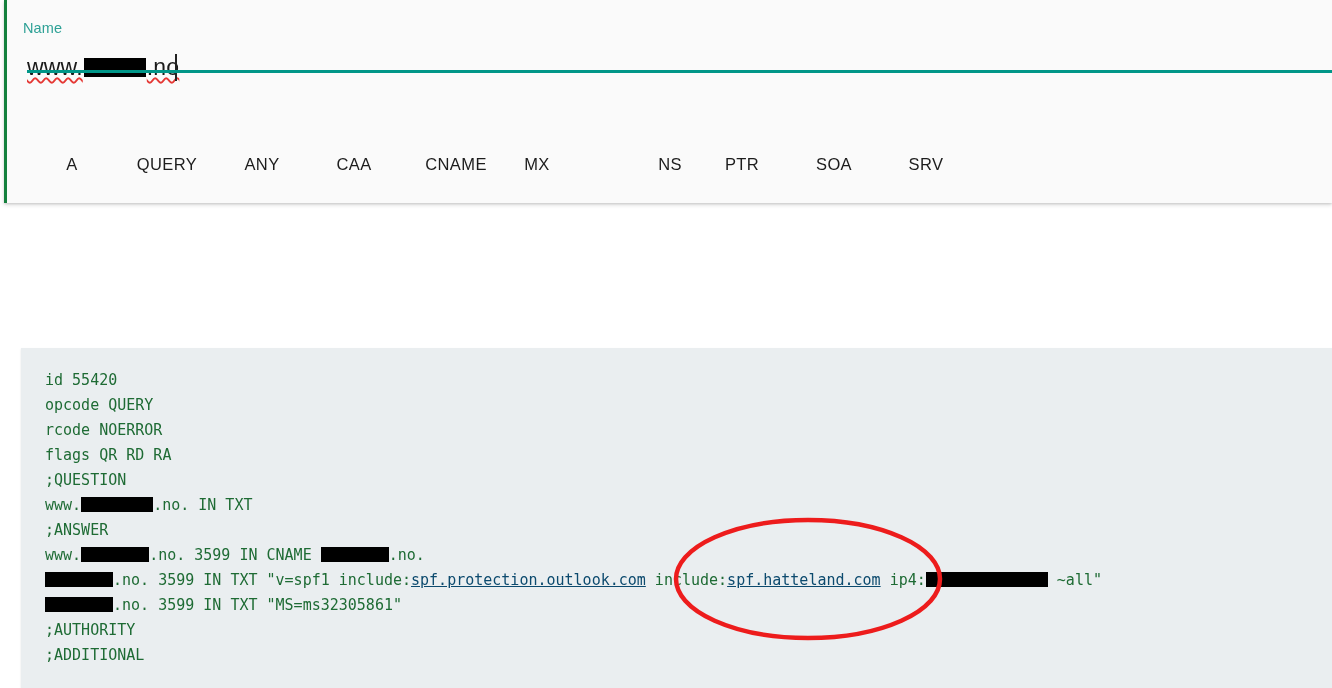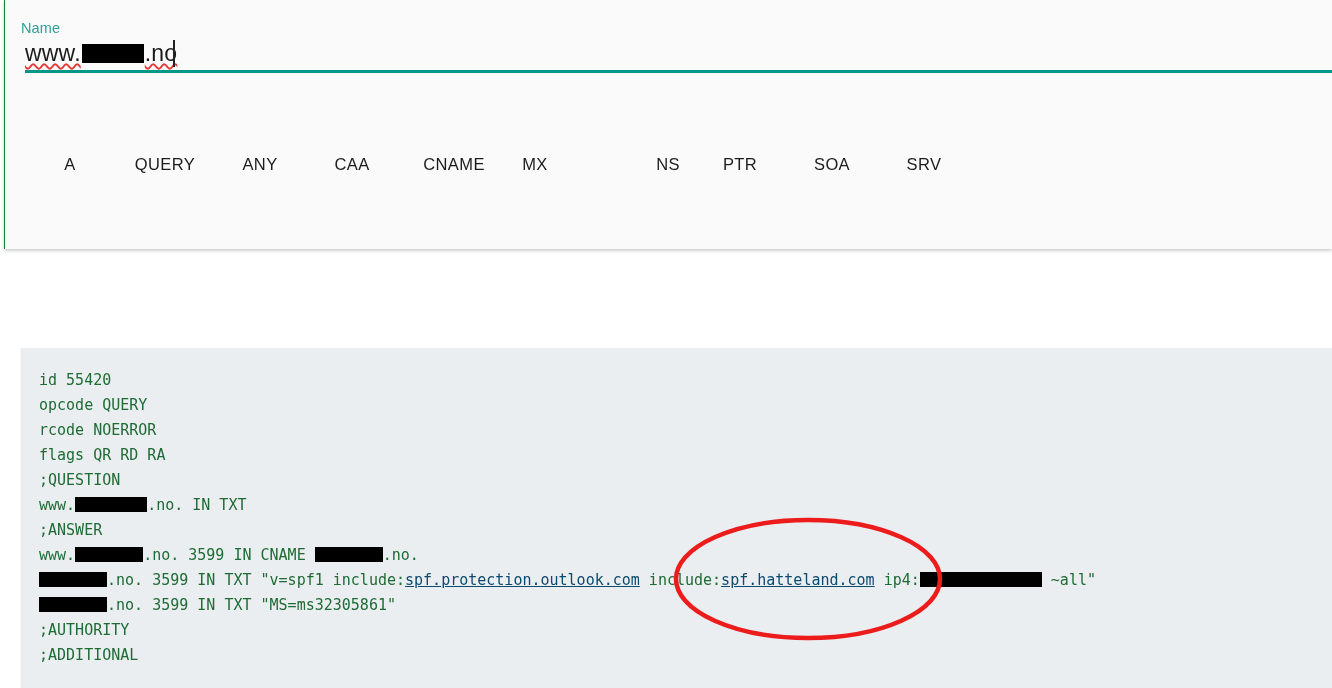--- a/index.html
+++ b/index.html
@@ -15,44 +15,44 @@
     overflow: hidden;
     position: relative;
   }
 
   
   #query-card {
     position: absolute;
     left: 4px;
     top: 0;
     width: 1328px;
-    height: 249px;
+    height: 203px;
     background: #fafafa;
     box-sizing: border-box;
-    border-left: 1px solid #15803d;
+    border-left: 3px solid #15803d;
     box-shadow: 0 2px 4px rgba(0,0,0,0.14), 0 1px 2px rgba(0,0,0,0.10);
   }
 
   #name-field-wrap {
     position: absolute;
     left: 16px;
     top: 20px;
     right: 0;
   }
   #name-label {
     display: block;
     color: #2ea196;
     font-size: 14.5px;
     line-height: 17px;
     letter-spacing: 0.1px;
   }
   #name-input-row {
     position: relative;
     height: 36px;
-    margin-top: 0;
+    margin-top: 14px;
   }
   #name-value {
     position: absolute;
     left: 4px;
     top: 0;
     font-size: 23px;
     line-height: 32px;
     color: #1a1a1a;
     white-space: nowrap;
     letter-spacing: 0.2px;
@@ -124,20 +124,21 @@
   
   #result-box {
     position: absolute;
     left: 21px;
     top: 348px;
     width: 1311px;
     height: 340px;
     background: #eaeef0;
     box-sizing: border-box;
     box-shadow: 0 1px 2px rgba(0,0,0,0.10);
+    padding-left: 6px;
   }
   #result-pre {
     margin: 0;
     padding: 20px 0 0 18px;
     font-family: "DejaVu Sans Mono", "Liberation Mono", monospace;
     font-size: 15px;
     line-height: 25px;
     color: #1e6b34;
     white-space: pre;
   }

